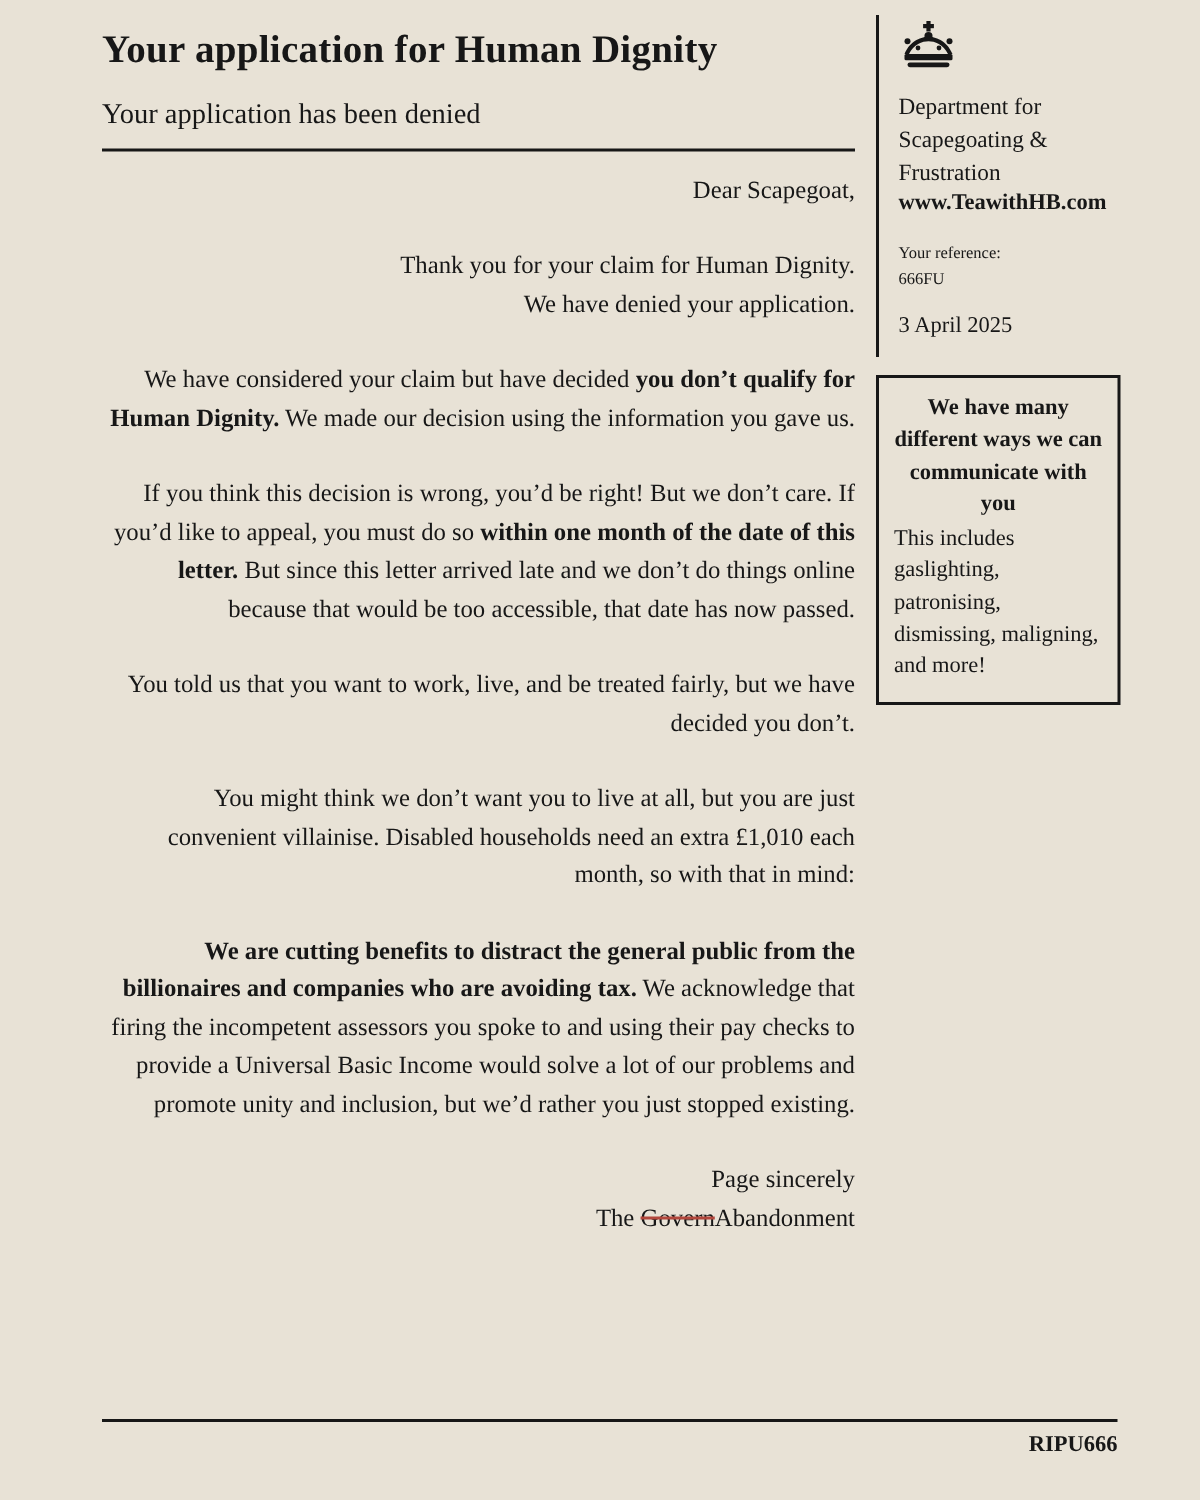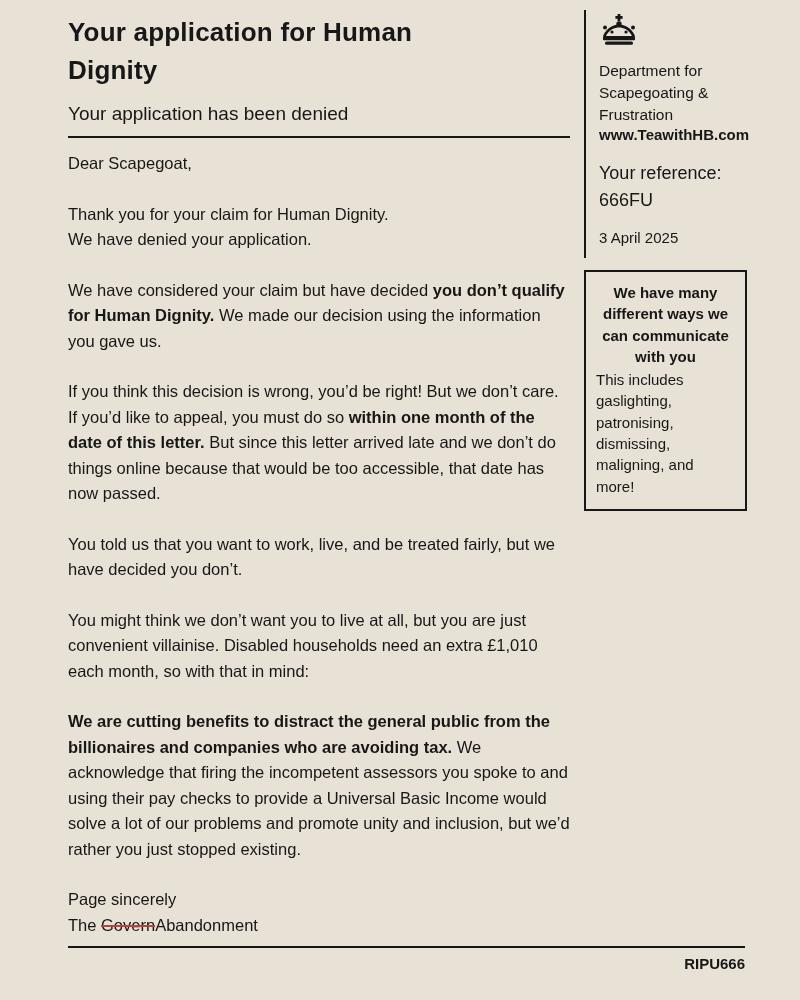--- a/index.html
+++ b/index.html
@@ -1,40 +1,40 @@
 <!DOCTYPE html>
 <html style="--bg: #e8e2d6; --ink: #171717; --strike: #b2473c;"><head>
 <meta charset="utf-8">
 <style>
   * { margin:0; padding:0; box-sizing:border-box; }
   html,body { background:#ffffff; }
   .page {
     position:relative; width:800px; height:1000px;
     background:var(--bg,#e8e2d6); color:var(--ink,#171717);
-    font-family:Liberation Sans, sans-serif;
+    font-family:Liberation Serif, serif;
     overflow:hidden;
   }
   .main { position:absolute; left:68px; top:14px; width:502px; }
   .title { font-size:26px; font-weight:700; line-height:1.45; max-width:432px; letter-spacing:0.2px; }
   .subtitle { font-size:19px; font-weight:400; margin-top:14px; }
   .rule { border:none; border-top:2px solid var(--ink,#171717); margin:11px 0 13px; }
-  .body p { font-size:16.5px; line-height:25.5px; margin:1px 0 25px; white-space:pre-line; }
+  .body p { font-size:16.5px; line-height:25.5px; margin:1px 0 25px; white-space:pre-line;text-align:right; }
   .body p:last-child { margin-bottom:0; }
   .bold { font-weight:700; }
   .strike {
     text-decoration:line-through;
     text-decoration-color:var(--strike,#b2473c);
     text-decoration-thickness:2px;
   }
   .sidebar { position:absolute; left:584px; top:10px; width:163px; }
   .sidebar-top { border-left:2.5px solid var(--ink,#171717); padding:2px 0 12px 13px; }
   .crown { display:block; margin:2px 0 10px; }
   .dept { font-size:15.5px; line-height:1.42; }
   .website { font-weight:700; font-size:15px; margin-top:0; }
-  .ref { font-size:18px; margin-top:17px; line-height:1.5; }
+  .ref { font-size:11px; margin-top:17px; line-height:1.5; }
   .date { font-size:15px; margin-top:15px; }
   .info-box {
     border:2.5px solid var(--ink,#171717);
     margin-top:12px; padding:10px 10px 12px;
     font-size:15px; line-height:1.42;
   }
   .info-box .heading { font-weight:700; margin-bottom:2px;text-align:center; }
   .footer { position:absolute; left:68px; right:55px; top:946px; }
   .footer .rule { margin:0; }
   .footer .code { text-align:right; font-weight:700; font-size:15px; margin-top:7px; }

